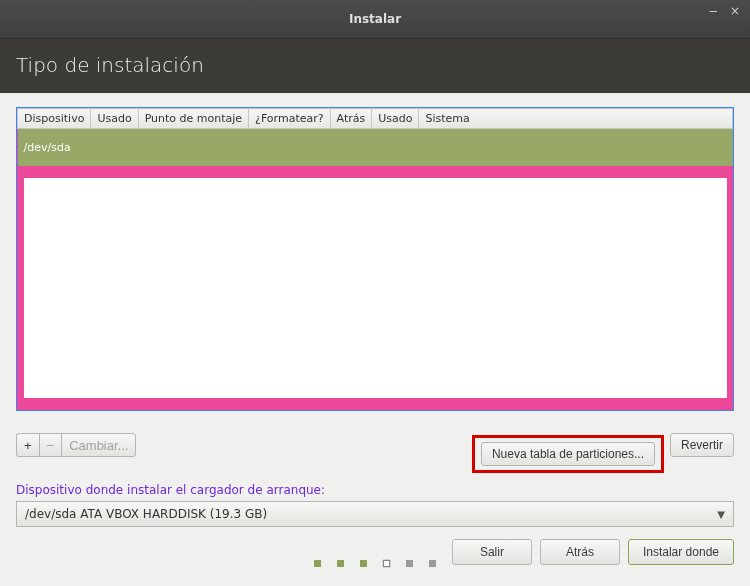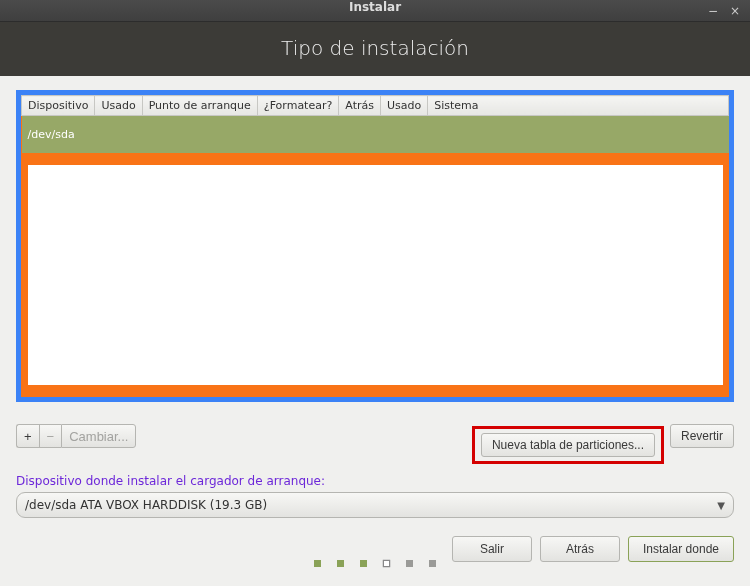--- a/index.html
+++ b/index.html
@@ -7,24 +7,25 @@
     font-family: "DejaVu Sans", "Liberation Sans", sans-serif;
     font-size: 12px;
     background: #f0f0ee;
     width: 750px;
     height: 586px;
     overflow: hidden;
     position: relative;
   }
   
   .titlebar {
-    height: 22px;
+    height: 39px;
     background: linear-gradient(to bottom, #4b4b4b, #3f3f3f);
     color: #e6e6e6;
     display: flex;
+    align-items: center;
     position: relative;
     border-bottom: 1px solid #2c2c2c;
   }
   .titlebar .title {
     flex: 1;
     text-align: center;
     font-size: 12px;
     font-weight: bold;
     color: #ddd;
   }
@@ -38,39 +39,38 @@
   }
   .titlebar .winbtns span { width: 14px; text-align: center; cursor: pointer; }
   
   .header {
     background: #3c3b37;
     color: #eee;
     padding: 14px 16px 16px 16px;
     font-size: 20px;
     font-weight: 300;
     position: relative;
-    text-align: center;
   }
   .watermark {
     position: absolute;
     right: 130px;
     bottom: -20px;
     color: rgba(100,100,100,0.25);
     font-size: 18px;
     letter-spacing: 0.5px;
     pointer-events: none;
   }
   
   .content {
     padding: 14px 16px 10px 16px;
   }
   
   .part-wrap {
-    border: 5px solid #3b82f6;
-    background: #f97316;
+    border: 1px solid #3b82f6;
+    background: #ec4899;
   }
   table.part {
     width: 100%;
     border-collapse: collapse;
     font-size: 11px;
   }
   table.part th {
     background: linear-gradient(to bottom, #f5f5f3, #e6e6e3);
     border: 1px solid #c7c7c3;
     text-align: left;
@@ -127,36 +127,36 @@
   
   .boot-label {
     font-size: 12px;
     color: #6d28d9;
     margin: 10px 0 4px 0;
   }
   .select {
     width: 100%;
     background: linear-gradient(to bottom, #f7f7f5, #e3e3e0);
     border: 1px solid #b5b5b1;
-    border-radius: 9px;
+    border-radius: 0;
     padding: 5px 8px;
     font-size: 12px;
     color: #333;
     display: flex;
     align-items: center;
     justify-content: space-between;
     cursor: pointer;
   }
   .select .arrow { font-size: 10px; color: #555; }
   
   .bottom-btns {
     display: flex;
     justify-content: flex-end;
     gap: 8px;
-    margin-top: 18px;
+    margin-top: 12px;
   }
   .bottom-btns .btn { min-width: 80px; padding: 5px 14px; }
   .btn.primary {
     border-color: #8aa257;
     background: linear-gradient(to bottom, #f7f7f5, #e3e3e0);
   }
   
   .dots {
     position: absolute;
     bottom: 16px;
@@ -189,21 +189,21 @@
 <div class="watermark">cambiatealinux.com</div>
 
 <div class="content">
 
   <div class="part-wrap">
     <table class="part">
       <thead>
         <tr>
           <th>Dispositivo</th>
           <th>Usado</th>
-          <th>Punto de arranque</th>
+          <th>Punto de montaje</th>
           <th>¿Formatear?</th>
           <th>Atrás</th>
           <th>Usado</th>
           <th style="width:100%">Sistema</th>
         </tr>
       </thead>
       <tbody>
         <tr class="selected">
           <td colspan="7">/dev/sda</td>
         </tr>

